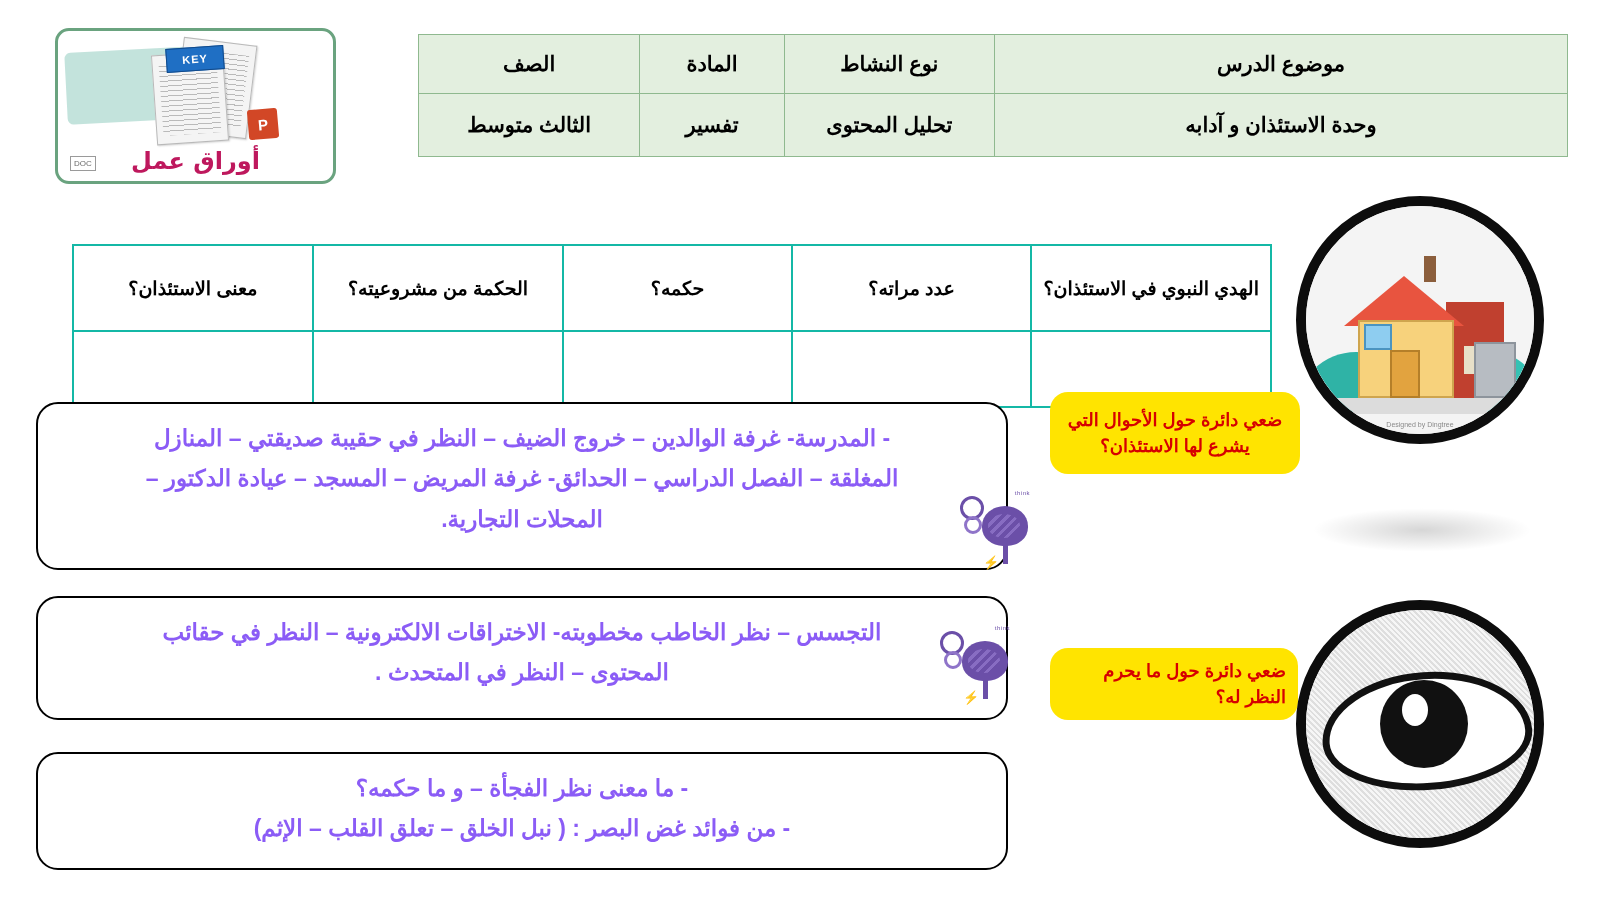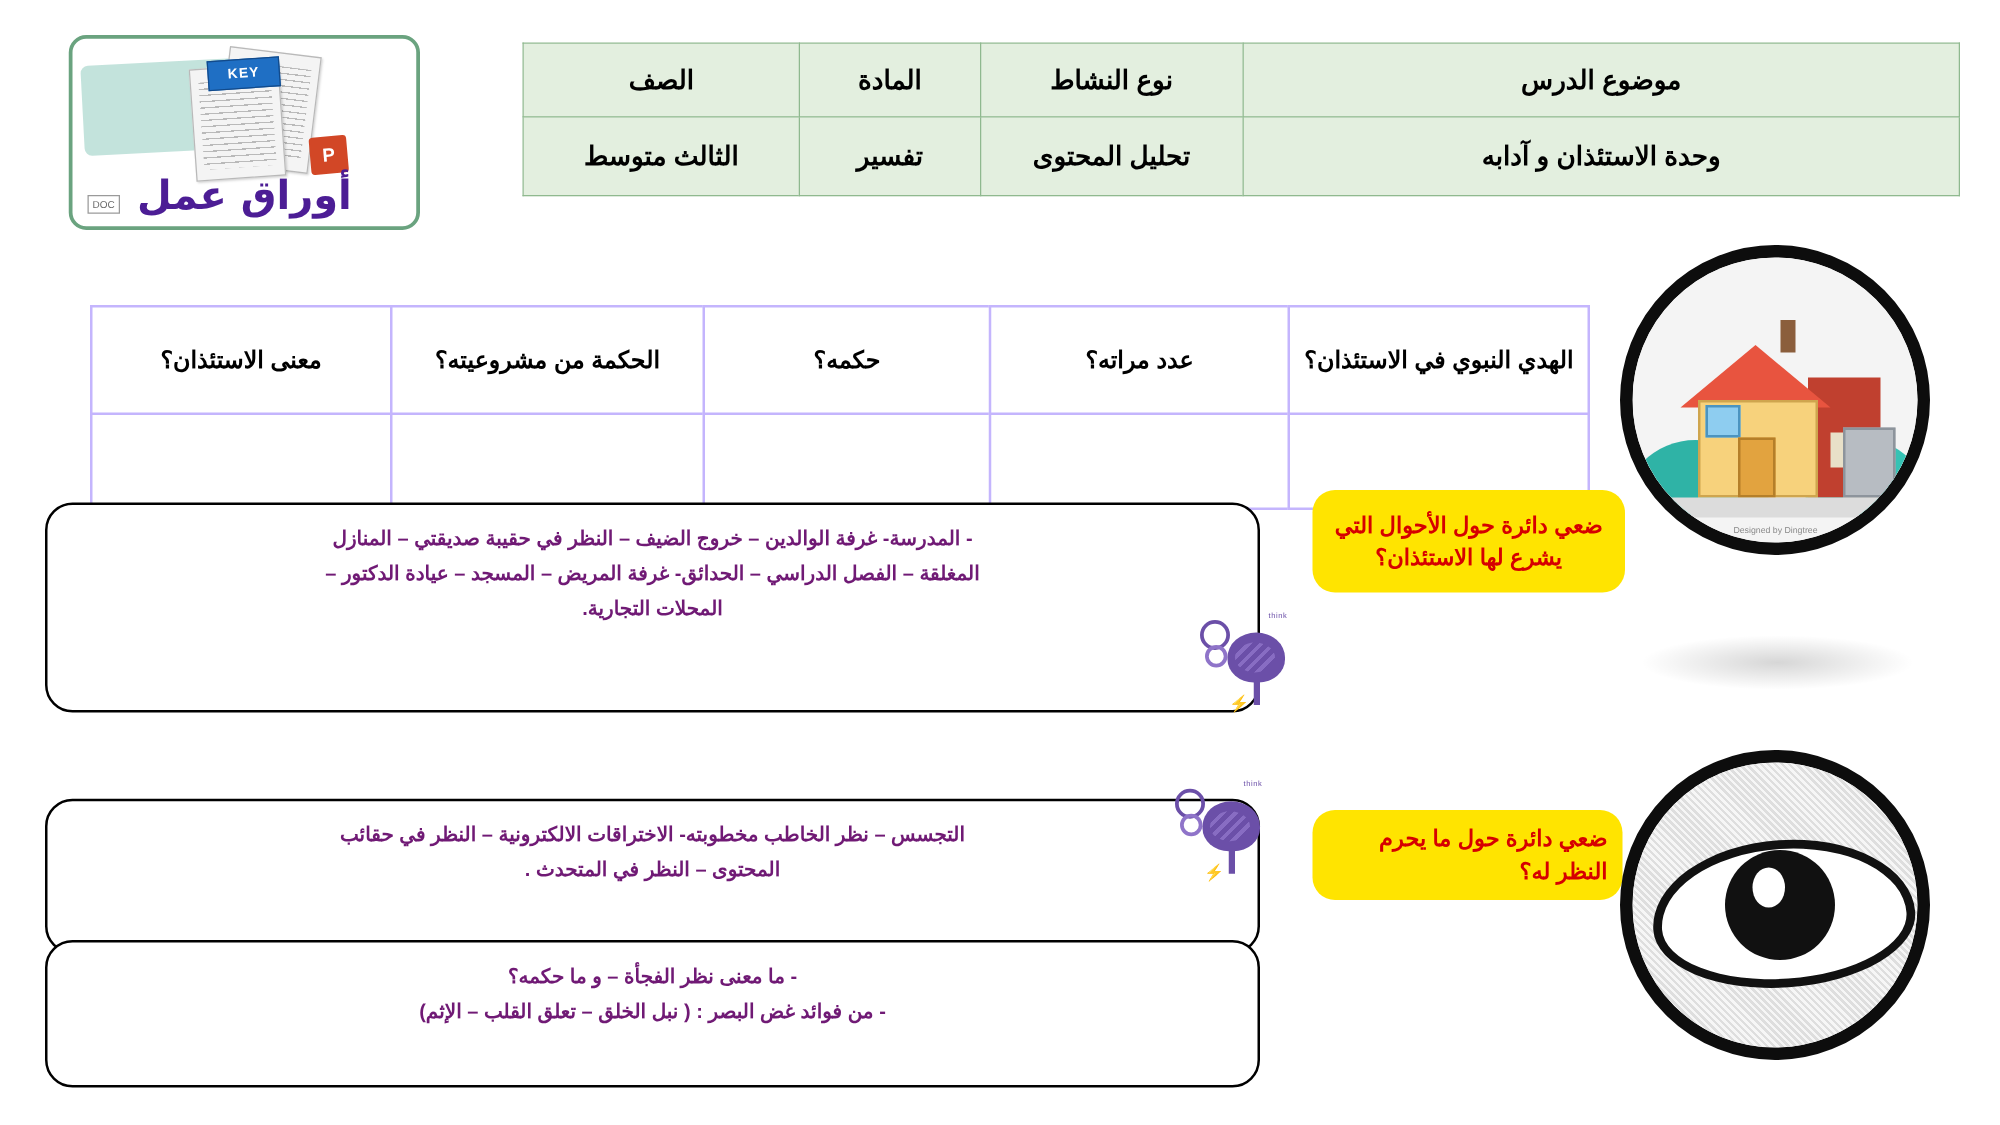--- a/index.html
+++ b/index.html
@@ -83,22 +83,22 @@
     align-items: center;
     justify-content: center;
     border-radius: 3px;
     transform: rotate(-5deg);
   }
   .logo-text {
     position: absolute;
     left: 0; right: 0;
     bottom: 6px;
     text-align: center;
-    color: #4c1d95;
-    font-size: 32px;
+    color: #be185d;
+    font-size: 24px;
     font-weight: bold;
     font-family: "DejaVu Sans", sans-serif;
   }
   .logo-sub {
     position: absolute;
     left: 12px;
     bottom: 10px;
     font-size: 8px;
     color: #6b6b6b;
     border: 1px solid #9a9a9a;
@@ -129,47 +129,47 @@
   
   .q-table {
     position: absolute;
     left: 72px;
     top: 244px;
     width: 1200px;
     border-collapse: collapse;
     table-layout: fixed;
   }
   .q-table td {
-    border: 2px solid #c4b5fd;
+    border: 2px solid #14b8a6;
     text-align: center;
     vertical-align: middle;
     font-size: 19px;
     font-weight: bold;
     color: #000000;
     padding: 6px 8px;
   }
   .q-table tr.head td { height: 72px; }
   .q-table tr.blank td { height: 62px; }
 
   
   .box {
     position: absolute;
     border: 2px solid #000000;
     border-radius: 22px;
     background: #ffffff;
     box-sizing: border-box;
     padding: 14px 18px;
-    font-size: 16px;
+    font-size: 23px;
     font-weight: bold;
     line-height: 1.75;
-    color: #701a75;
+    color: #8b5cf6;
     text-align: center;
   }
   #box-1 { left: 36px; top: 402px; width: 972px; height: 168px; }
-  #box-2 { left: 36px; top: 596px; width: 972px; height: 124px; margin-top: 43px; }
+  #box-2 { left: 36px; top: 596px; width: 972px; height: 124px; }
   #box-3 { left: 36px; top: 752px; width: 972px; height: 118px; text-align: center; }
 
   .box-line { display: block; }
 
   
   .brain-doodle {
     position: absolute;
     width: 70px;
     height: 80px;
   }

